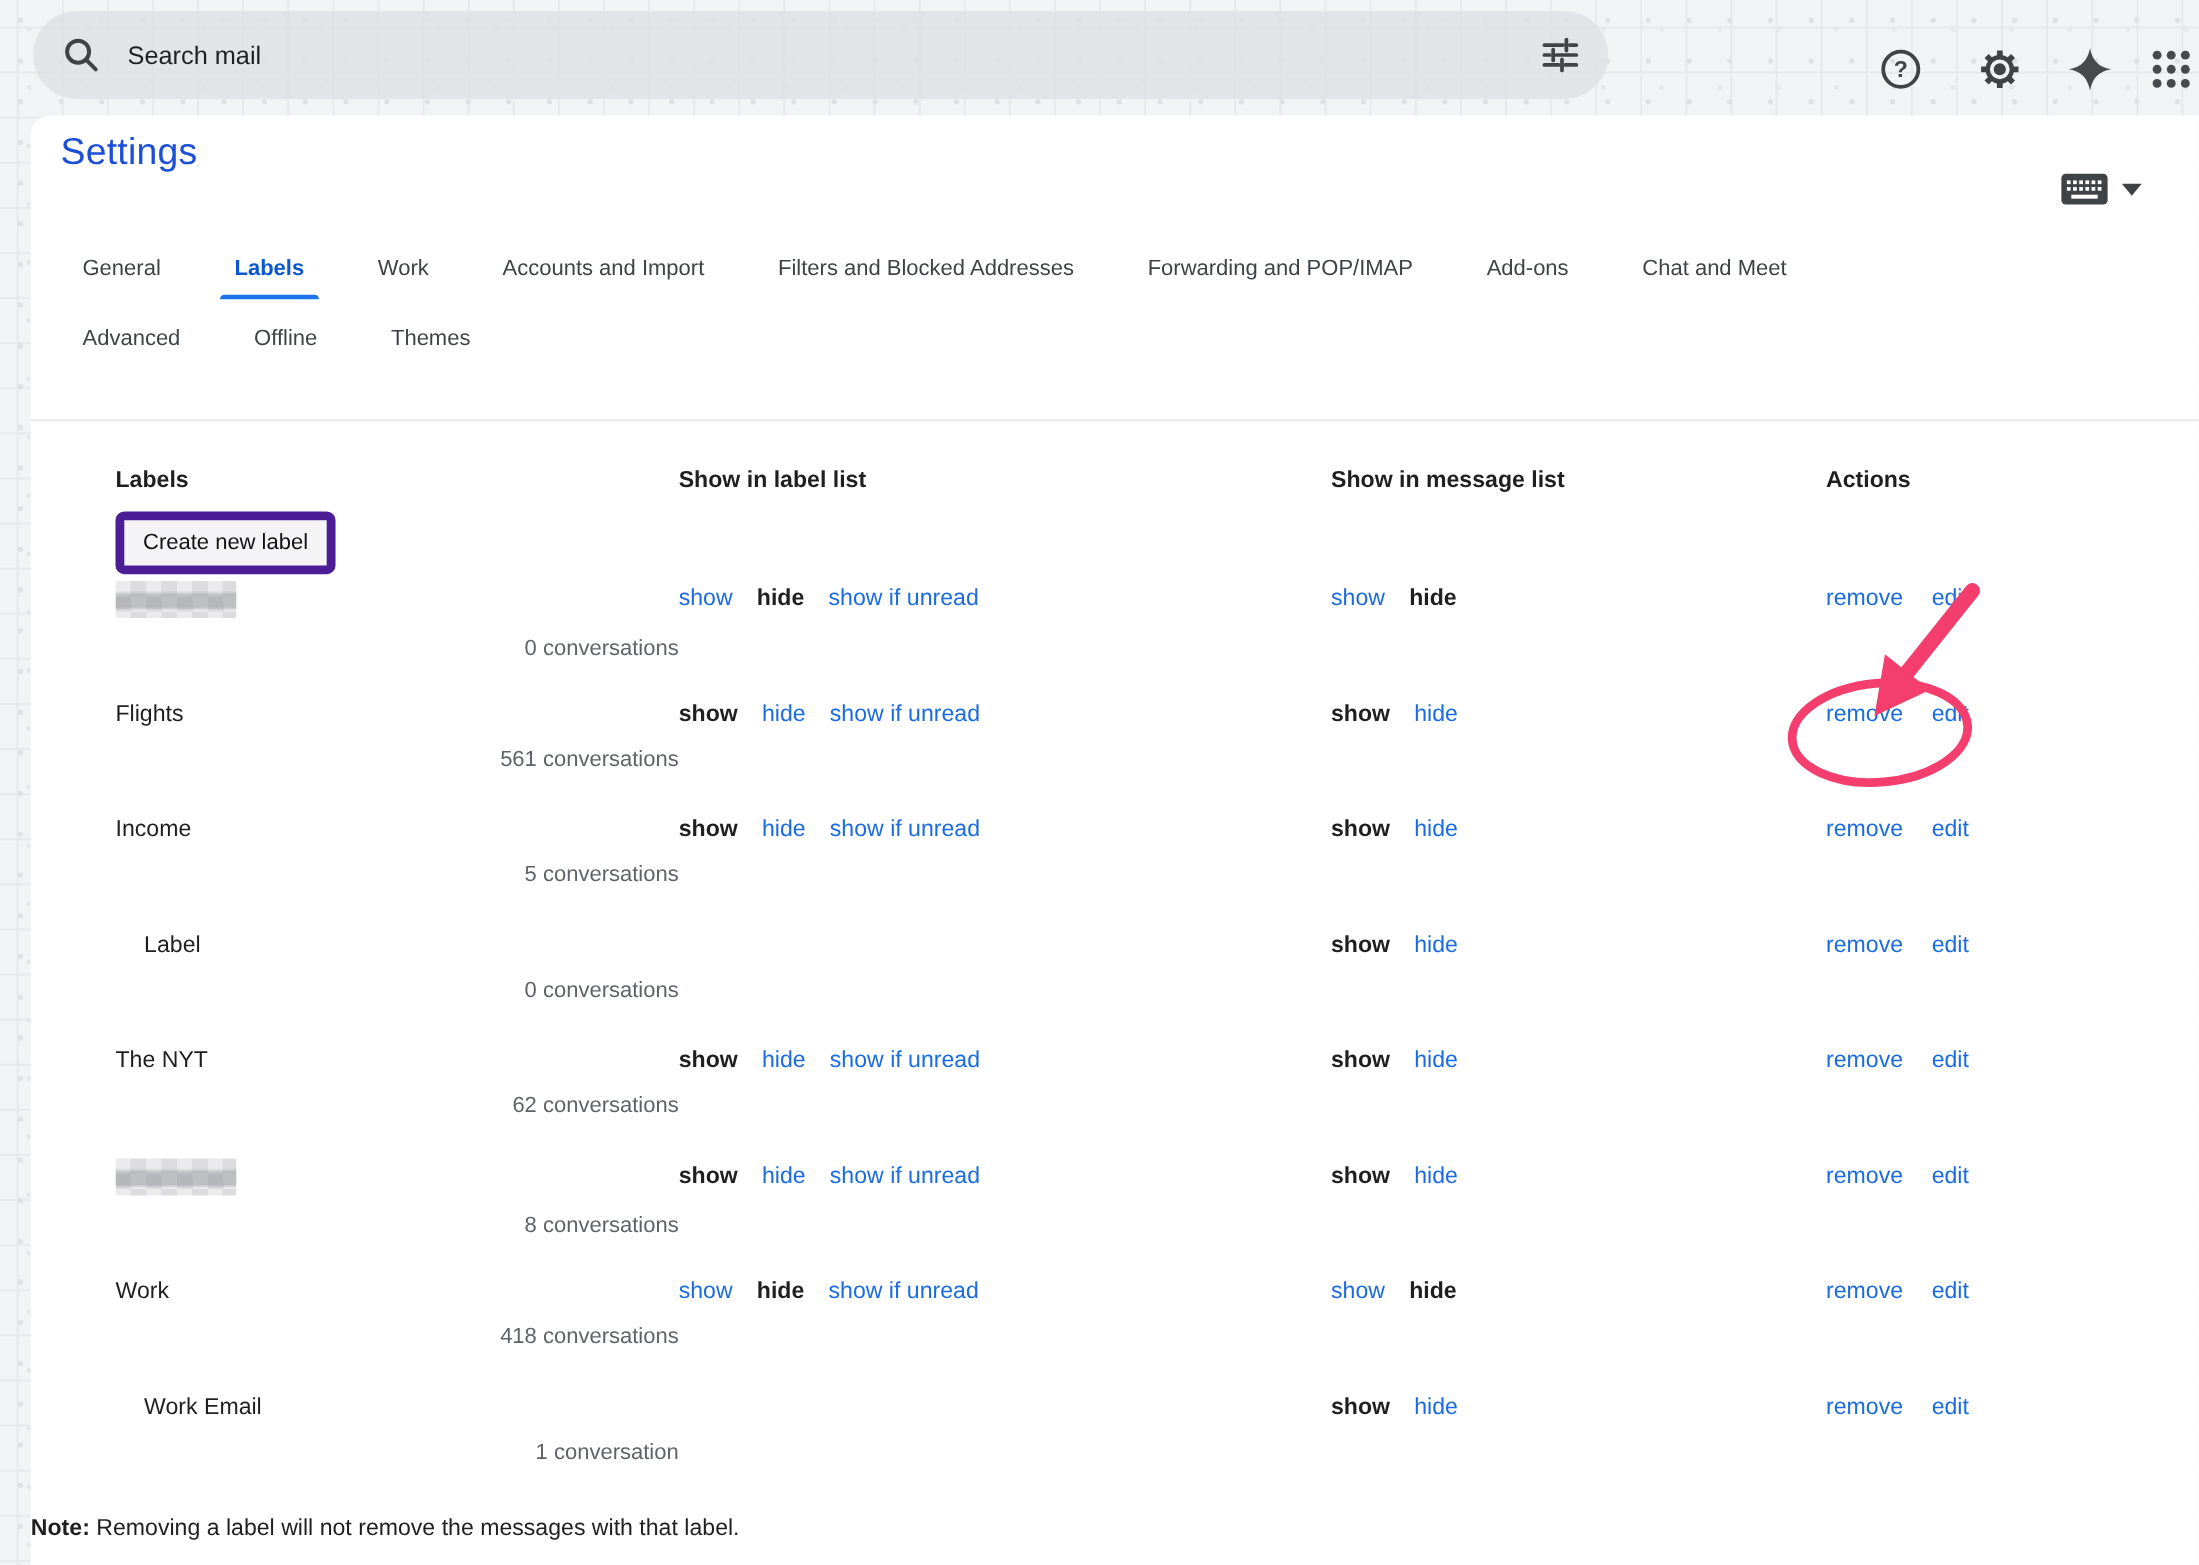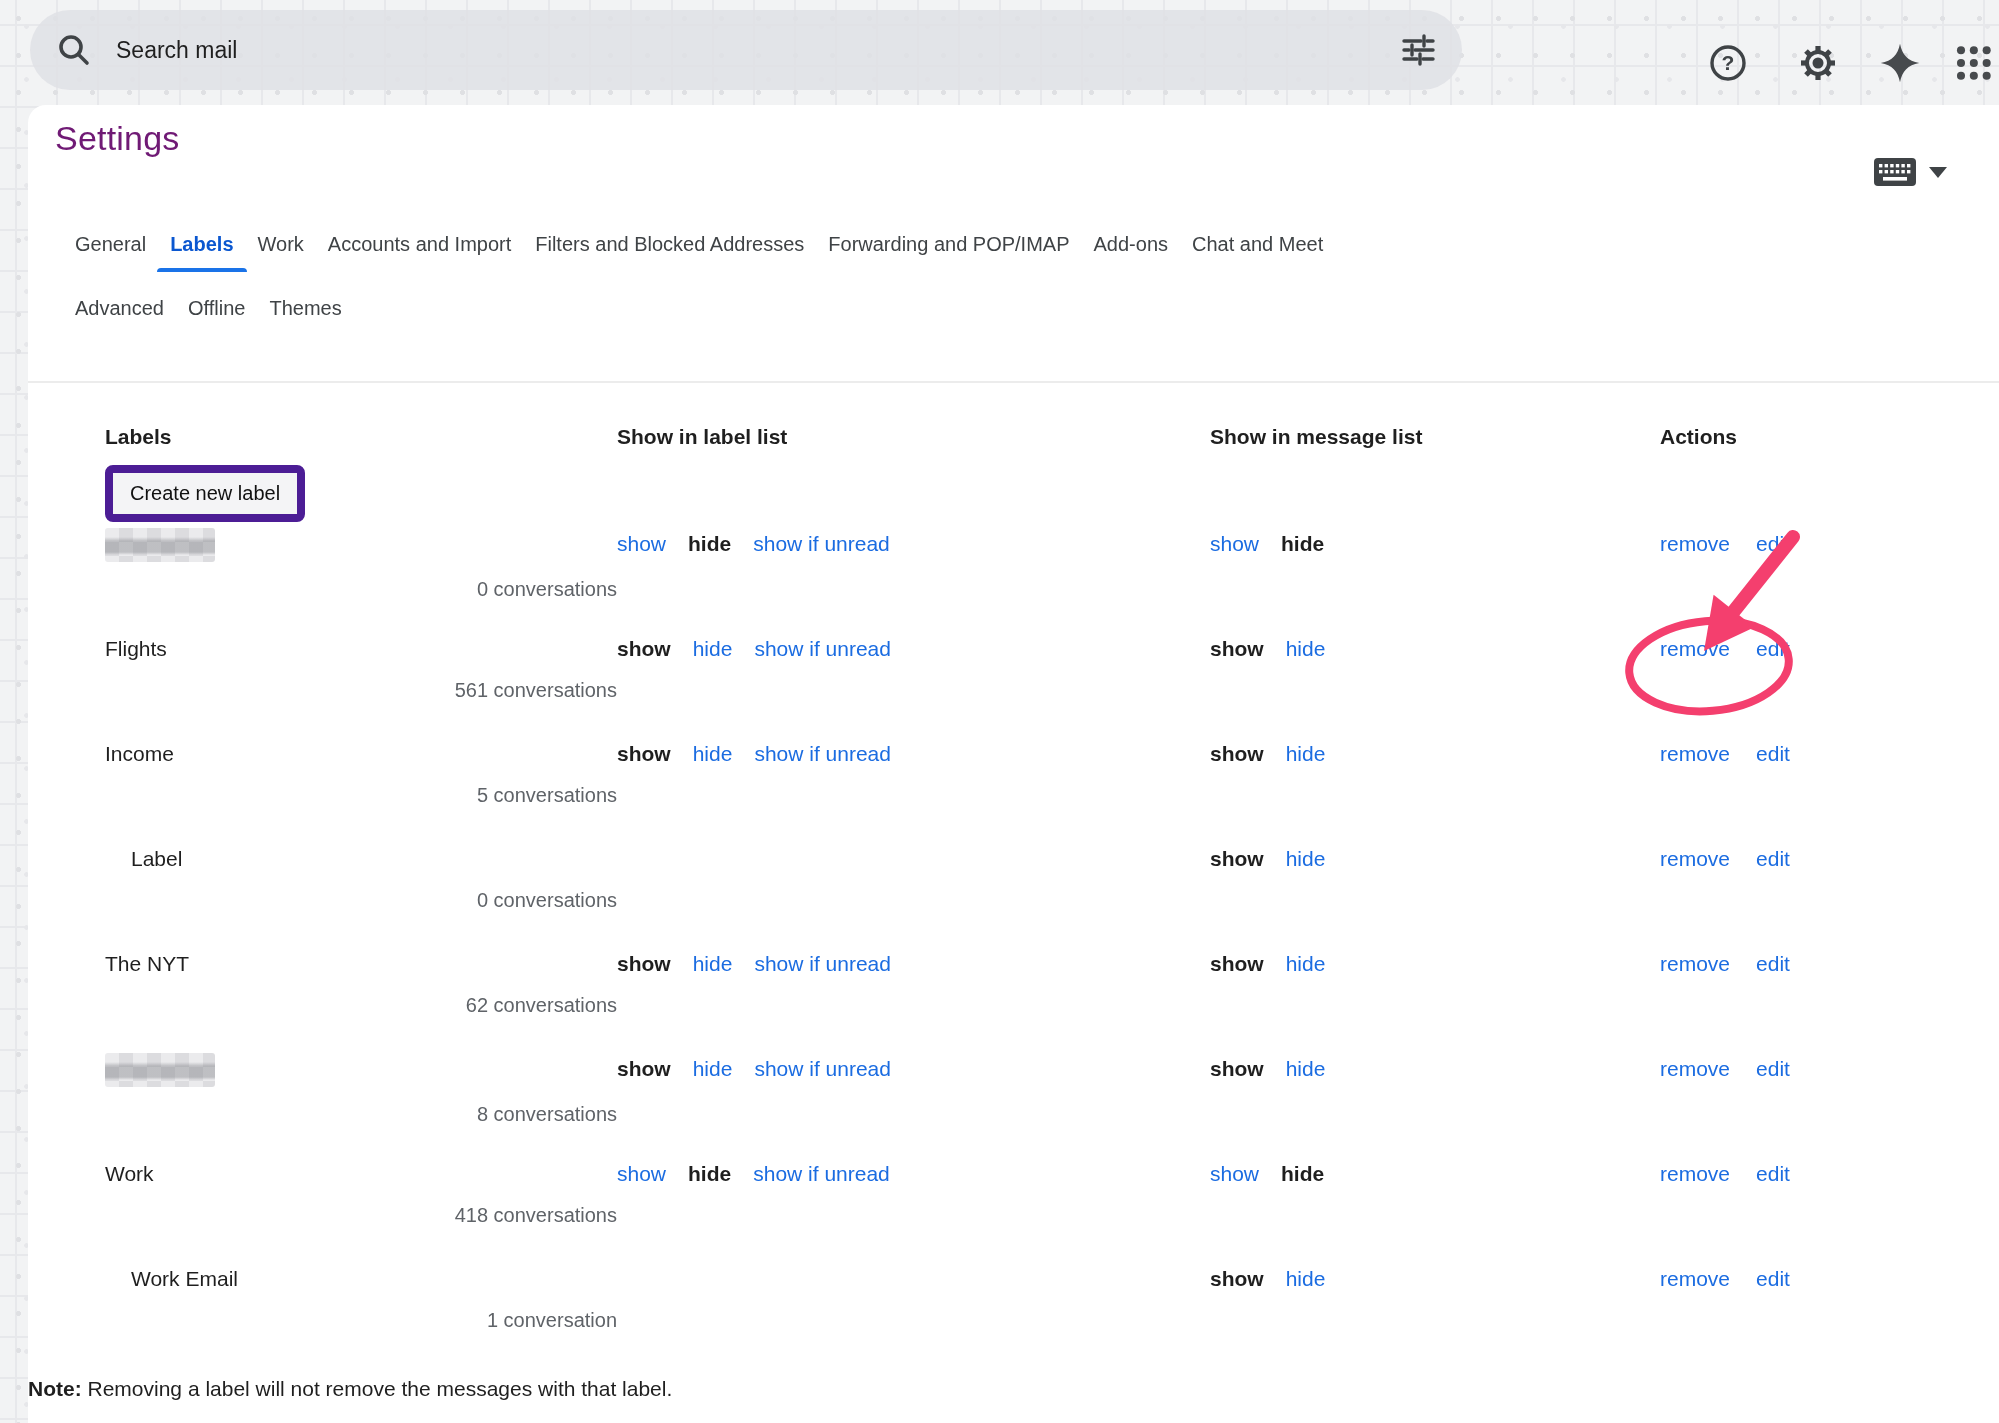--- a/index.html
+++ b/index.html
@@ -14,24 +14,24 @@
     background-size:37px 37px,53px 53px,41px 41px,41px 41px;}
   
   .searchbar{position:absolute;left:30px;top:10px;width:1432px;height:80px;border-radius:40px;
     background:rgba(223,225,229,0.85);display:flex;align-items:center;padding:0 26px;box-sizing:border-box;}
   .searchbar input{flex:1;border:none;outline:none;background:transparent;font-family:inherit;
     font-size:23px;color:#1f1f1f;margin-left:22px;}
   .searchbar input::placeholder{color:#1f1f1f;opacity:1;}
   .icon-btn{position:absolute;top:41px;width:44px;height:44px;display:flex;align-items:center;justify-content:center;cursor:pointer;}
   
   .card{position:absolute;left:28px;top:105px;width:1971px;height:1318px;background:#ffffff;border-radius:18px 0 0 0;}
-  .page-title{position:absolute;left:27px;top:14px;font-size:34px;color:#701a75;letter-spacing:.2px;}
+  .page-title{position:absolute;left:27px;top:14px;font-size:34px;color:#1d4ed8;letter-spacing:.2px;}
   .kbd-group{position:absolute;right:52px;top:52px;display:flex;align-items:center;gap:12px;}
   .caret-down{width:0;height:0;border-left:9px solid transparent;border-right:9px solid transparent;border-top:11px solid #3f4346;}
-  .tabs{position:absolute;left:47px;display:flex;gap:24px;}
+  .tabs{position:absolute;left:47px;display:flex;gap:67px;}
   .tabs.r1{top:128px;}
   .tabs.r2{top:192px;}
   .tab{font-size:20px;color:#3f4346;padding-bottom:16px;position:relative;cursor:pointer;white-space:nowrap;}
   .tab.active{color:#0b57d0;font-weight:bold;}
   .tab.active::after{content:"";position:absolute;left:-13px;right:-13px;bottom:0;height:4px;background:#1a73e8;border-radius:4px 4px 0 0;}
   .divider{position:absolute;left:0;right:0;top:276px;height:2px;background:#ececec;}
   
   .tbl-head{position:absolute;left:77px;top:320px;display:grid;grid-template-columns:512px 593px 450px 1fr;width:1790px;
     font-size:21px;font-weight:bold;color:#1f1f1f;}
   .create-btn{position:absolute;left:77px;top:360px;font-family:inherit;font-size:20px;color:#111;

